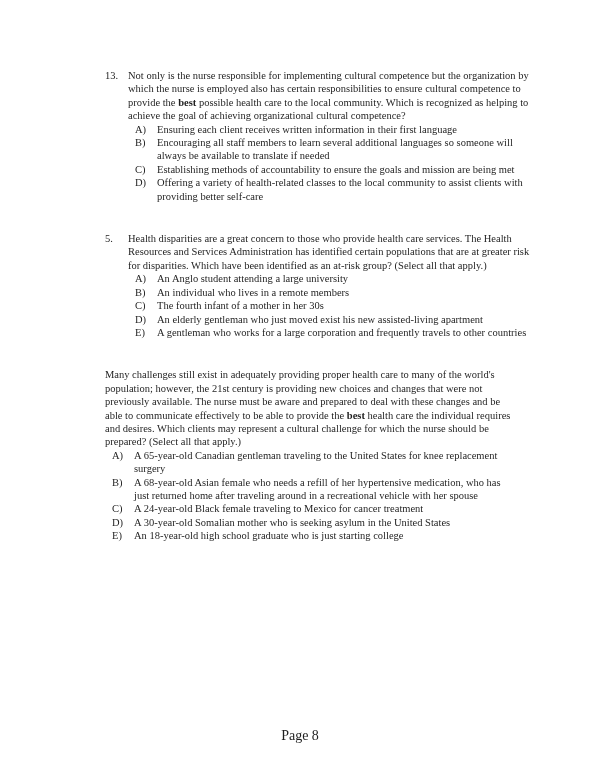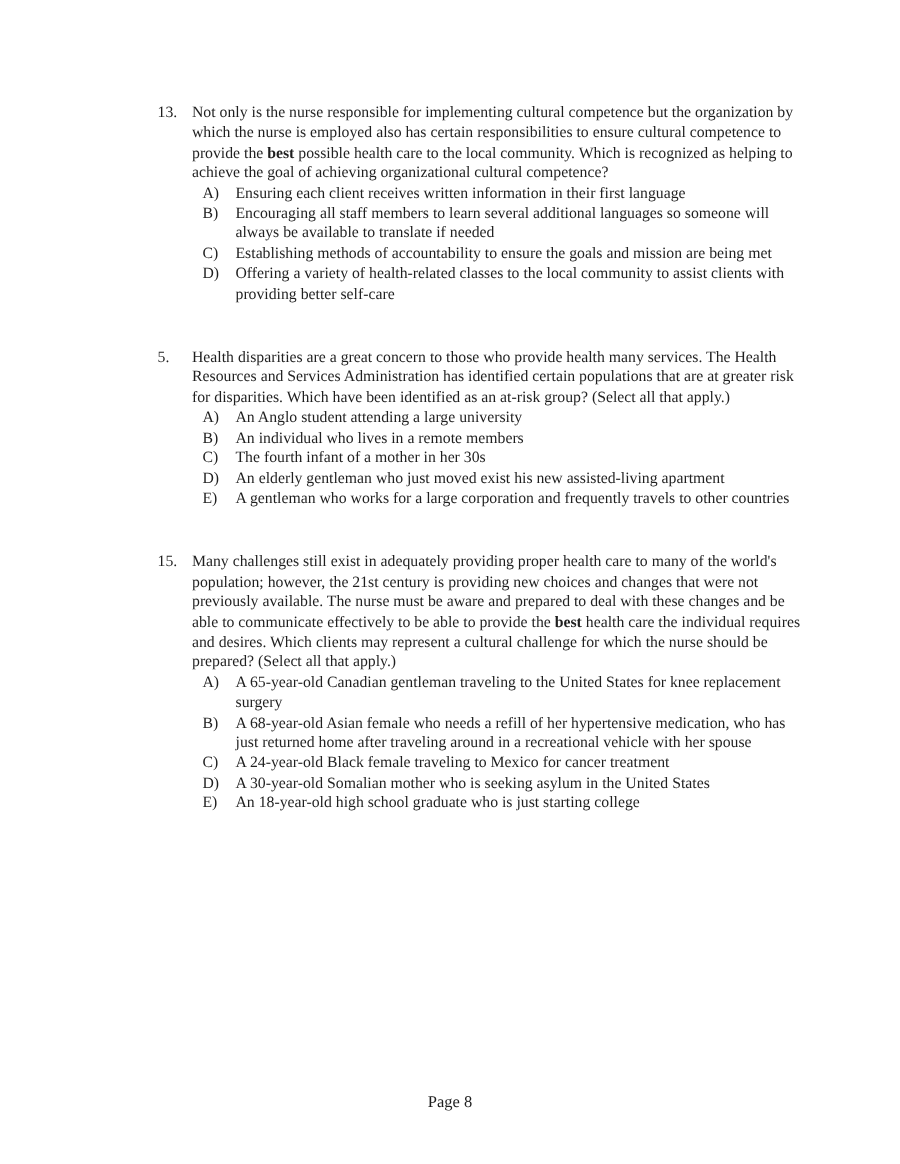--- a/index.html
+++ b/index.html
@@ -54,21 +54,21 @@
   }
   .opt-text {
     flex: 1;
   }
   .footer {
     position: absolute;
     top: 729px;
     left: 0;
     width: 600px;
     text-align: center;
-    font-size: 11px;
+    font-size: 14px;
     line-height: 13px;
   }
 </style>
 </head>
 <body style="background: rgb(255, 255, 255); color: rgb(31, 31, 31);">
 
 <div class="page">
   <div class="content" id="questions">
   <div class="question">
     <span class="q-num">13.</span>
@@ -94,21 +94,21 @@
     <span class="opt-letter">D)</span>
     <span class="opt-text">Offering a variety of health-related classes to the local community to assist clients with providing better self-care</span>
   </div>
 </div>
     </div>
   </div>
 
   <div class="question">
     <span class="q-num">5.</span>
     <div class="q-body">
-      <div class="q-stem"><span>Health disparities are a great concern to those who provide health many services. The Health Resources and Services Administration has identified certain populations that are at greater risk for disparities. Which have been identified as an at-risk group? (Select all that apply.)</span></div>
+      <div class="q-stem"><span>Health disparities are a great concern to those who provide health care services. The Health Resources and Services Administration has identified certain populations that are at greater risk for disparities. Which have been identified as an at-risk group? (Select all that apply.)</span></div>
       <div class="q-options">
   <div class="option">
     <span class="opt-letter">A)</span>
     <span class="opt-text">An Anglo student attending a large university</span>
   </div>
 
   <div class="option">
     <span class="opt-letter">B)</span>
     <span class="opt-text">An individual who lives in a remote members</span>
   </div>
@@ -125,21 +125,20 @@
 
   <div class="option">
     <span class="opt-letter">E)</span>
     <span class="opt-text">A gentleman who works for a large corporation and frequently travels to other countries</span>
   </div>
 </div>
     </div>
   </div>
 
   <div class="question">
-    <span class="q-num">15.</span>
     <div class="q-body">
       <div class="q-stem"><span>Many challenges still exist in adequately providing proper health care to many of the world's population; however, the 21st century is providing new choices and changes that were not previously available. The nurse must be aware and prepared to deal with these changes and be able to communicate effectively to be able to provide the </span><span class="bold">best</span><span> health care the individual requires and desires. Which clients may represent a cultural challenge for which the nurse should be prepared? (Select all that apply.)</span></div>
       <div class="q-options">
   <div class="option">
     <span class="opt-letter">A)</span>
     <span class="opt-text">A 65-year-old Canadian gentleman traveling to the United States for knee replacement surgery</span>
   </div>
 
   <div class="option">
     <span class="opt-letter">B)</span>

